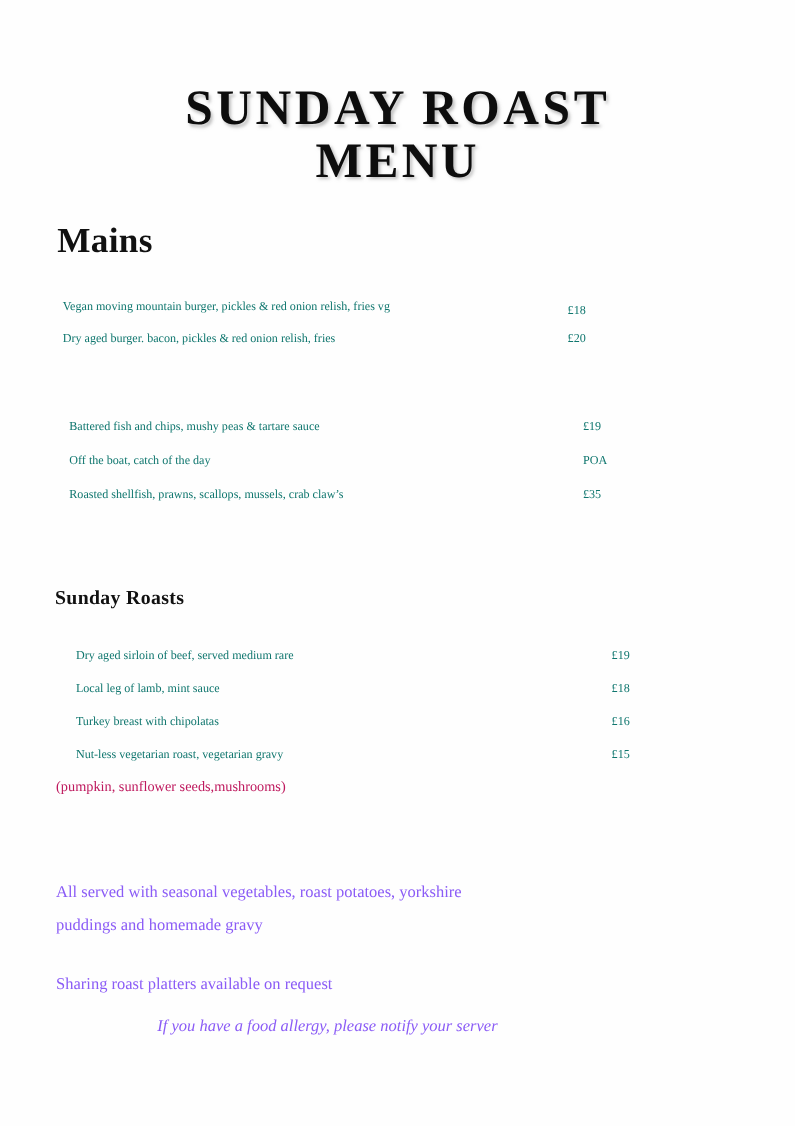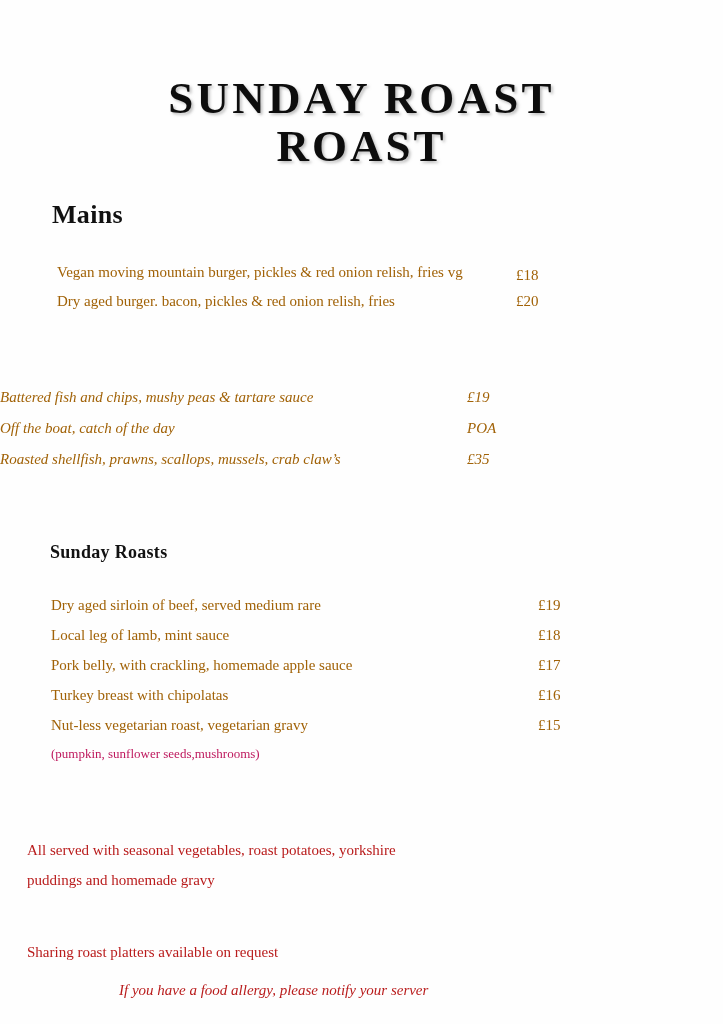--- a/index.html
+++ b/index.html
@@ -39,35 +39,35 @@
   .menu-title .title-line-1 { display: block; }
   .menu-title .title-line-2 { display: block; letter-spacing: 3px; }
 
   
   .section-heading {
     font-weight: 700;
     color: #111111;
     letter-spacing: 0.3px;
   }
   #section-mains .section-heading {
-    font-size: 26px;
+    font-size: 32px;
     margin: 30px 0 0 52px;
   }
   #section-roasts .section-heading {
     font-size: 18px;
     margin: 0 0 0 50px;
   }
 
   
   .menu-row {
     display: flex;
     align-items: flex-start;
-    font-size: 15px;
+    font-size: 11px;
     line-height: 29px;
-    color: #a16207;
+    color: #0f766e;
   }
   .item-name {
     flex: 0 1 auto;
   }
   .item-price {
     flex: 0 0 auto;
     white-space: nowrap;
   }
 
   
@@ -78,68 +78,68 @@
   #group-burgers .menu-row { position: relative; }
   #group-burgers .item-name { width: 455px; padding-right: 4px; }
   #group-burgers .item-price { width: 60px; }
   #group-burgers .menu-row.two-line .item-price {
     position: relative;
     top: 3px;
   }
 
   
   #group-seafood {
-    margin-top: 66px;
-    font-style: italic;
+    margin-top: 50px;
+    padding-left: 63px;
   }
   #group-seafood .menu-row { line-height: 31px; }
   #group-seafood .item-name { width: 467px; }
   #group-seafood .item-price { width: 60px; }
 
   
   #section-roasts { margin-top: 67px; }
   #group-roasts {
     margin-top: 27px;
     padding-left: 51px;
   }
-  #group-roasts .menu-row { line-height: 30px; }
+  #group-roasts .menu-row { line-height: 30px; margin-left: 18px; }
   #group-roasts .item-name { width: 487px; }
   #group-roasts .item-price { width: 60px; }
 
   .item-subnote {
     font-size: 13px;
     line-height: 27px;
     color: #be185d;
   }
 
   
   #footnotes {
     margin-top: 68px;
-    padding-left: 27px;
+    padding-left: 51px;
     font-size: 15px;
     line-height: 30px;
-    color: #b91c1c;
+    color: #8b5cf6;
   }
   .footnote-block { margin: 0; }
   .footnote-line { display: block; }
-  #footnote-sharing { margin-top: 42px; }
+  #footnote-sharing { margin-top: 24px; }
   #footnote-allergy {
     margin-top: 8px;
     padding-left: 92px;
     font-style: italic;
   }
 </style>
 </head>
 <body>
 
 <div class="page">
 
   <h1 class="menu-title">
     <span class="title-line-1">SUNDAY ROAST</span>
-    <span class="title-line-2">ROAST</span>
+    <span class="title-line-2">MENU</span>
   </h1>
 
   <section id="section-mains">
     <h2 class="section-heading">Mains</h2>
 
     <div id="group-burgers">
       <div class="menu-row two-line">
         <span class="item-name">Vegan moving mountain burger, pickles &amp; red onion relish, fries vg</span>
         <span class="item-price">£18</span>
       </div>
@@ -169,24 +169,20 @@
     <h2 class="section-heading">Sunday Roasts</h2>
 
     <div id="group-roasts">
       <div class="menu-row">
         <span class="item-name">Dry aged sirloin of beef, served medium rare</span>
         <span class="item-price">£19</span>
       </div>
       <div class="menu-row">
         <span class="item-name">Local leg of lamb, mint sauce</span>
         <span class="item-price">£18</span>
-      </div>
-      <div class="menu-row">
-        <span class="item-name">Pork belly, with crackling, homemade apple sauce</span>
-        <span class="item-price">£17</span>
       </div>
       <div class="menu-row">
         <span class="item-name">Turkey breast with chipolatas</span>
         <span class="item-price">£16</span>
       </div>
       <div class="menu-row">
         <span class="item-name">Nut-less vegetarian roast, vegetarian gravy</span>
         <span class="item-price">£15</span>
       </div>
       <div class="item-subnote">(pumpkin, sunflower seeds,mushrooms)</div>

